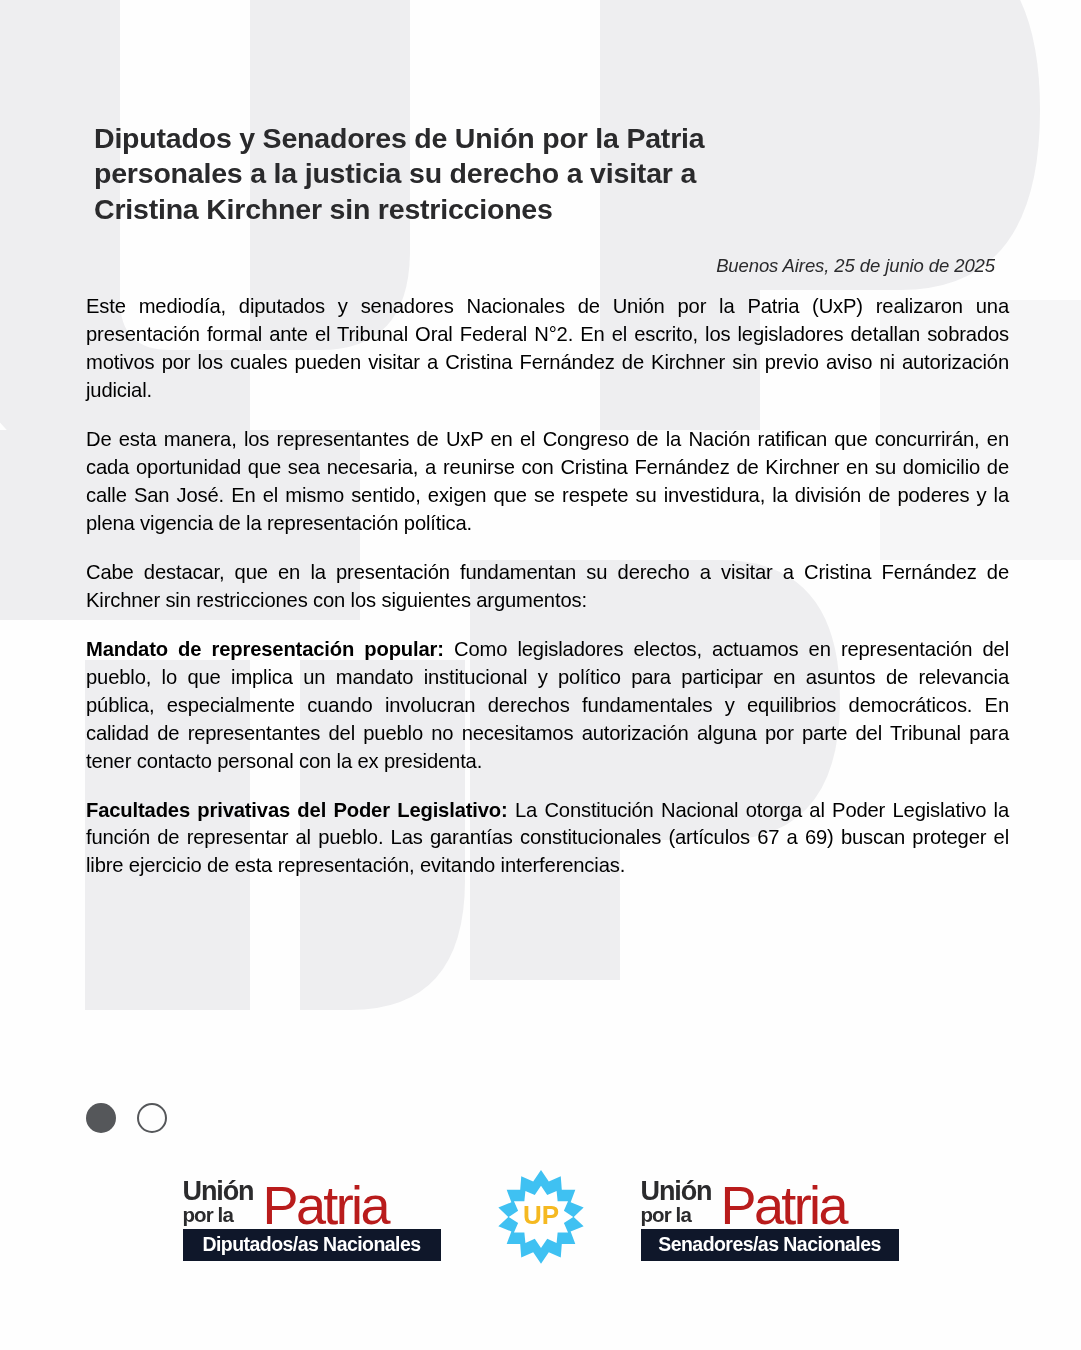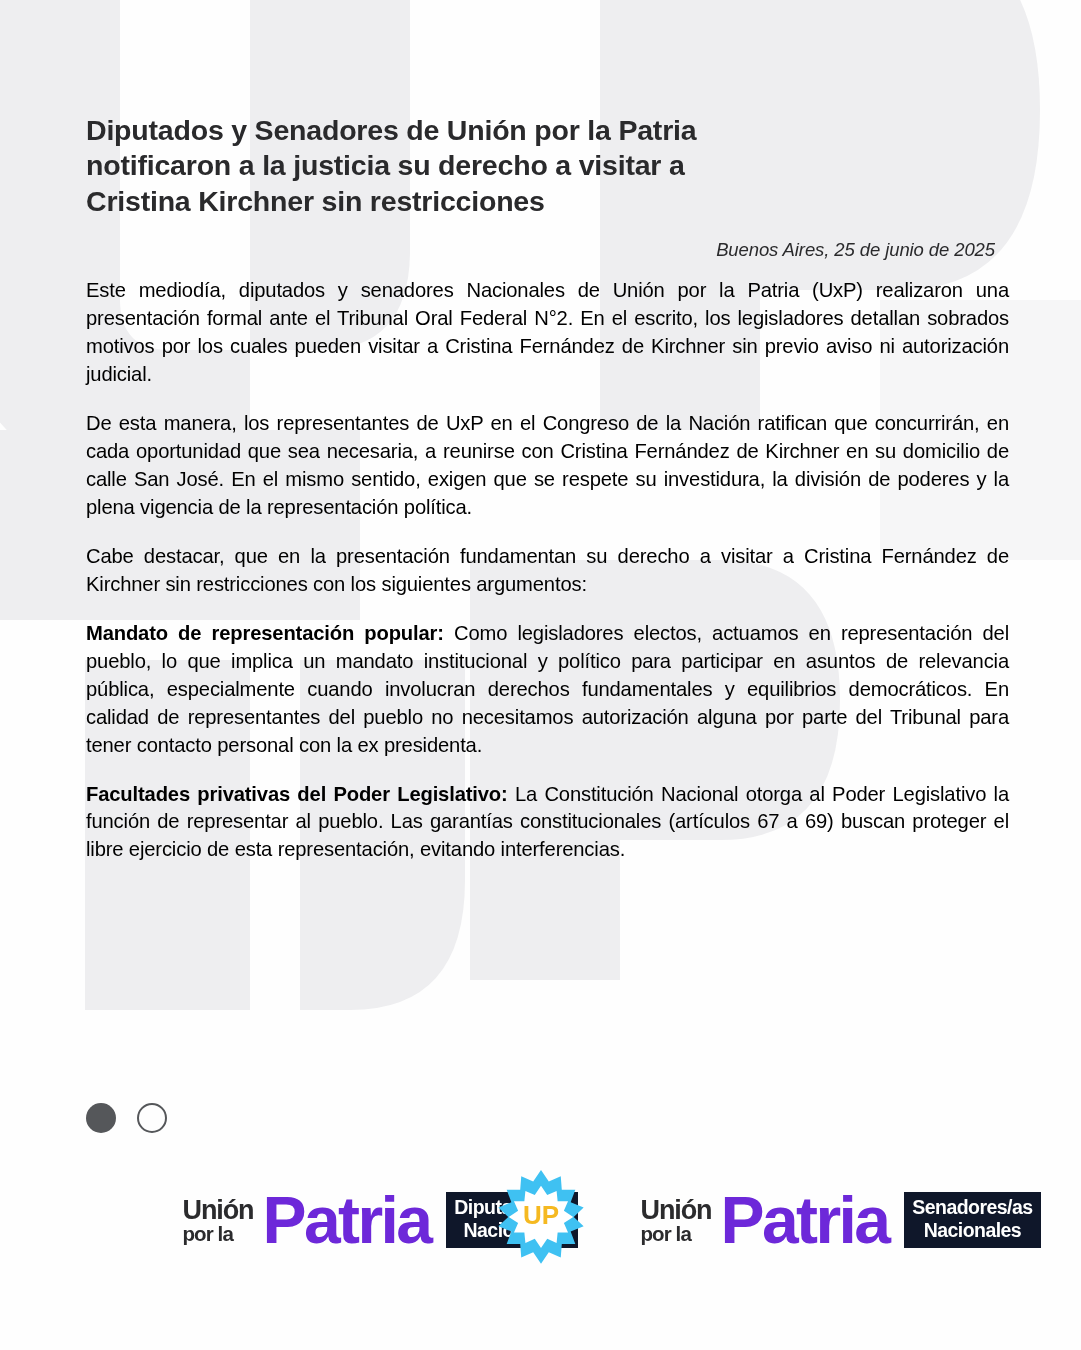--- a/index.html
+++ b/index.html
@@ -33,21 +33,21 @@
   }
 
   
   .content {
     position: relative;
     z-index: 2;
     padding: 0 72px 0 86px;
   }
 
   .headline {
-    margin: 0;
+    margin: 8px;
     padding-top: 113px;
     font-size: 28.5px;
     line-height: 1.24;
     font-weight: bold;
     color: #2a2a2c;
     letter-spacing: -0.2px;
     max-width: 760px;
   }
   .headline-line { display: block; }
 
@@ -106,24 +106,23 @@
     width: 1081px;
     display: flex;
     align-items: center;
     justify-content: center;
     gap: 48px;
     z-index: 3;
   }
 
   .uxp-logo {
     display: flex;
-    flex-direction: row;
+    flex-direction: column;
     align-items: stretch;
     width: 258px;
-    gap: 16px;
   }
   .uxp-top {
     display: flex;
     align-items: flex-end;
     gap: 9px;
     line-height: 1;
   }
   .uxp-union-wrap {
     display: flex;
     flex-direction: column;
@@ -138,23 +137,23 @@
     line-height: 0.96;
   }
   .uxp-porla {
     font-size: 20.5px;
     font-weight: bold;
     color: #2b2b2d;
     letter-spacing: -0.9px;
     line-height: 1.02;
   }
   .uxp-patria {
-    font-size: 66px;
-    font-weight: bold;
-    color: #6d28d9;
+    font-size: 54px;
+    font-weight: normal;
+    color: #b91c1c;
     letter-spacing: -2.6px;
     line-height: 0.85;
   }
   .uxp-bar {
     margin-top: 0;
     background: #0f172a;
     color: #ffffff;
     font-size: 19.5px;
     font-weight: bold;
     letter-spacing: -0.55px;
@@ -192,21 +191,21 @@
 
       <path d="M0 430 L360 430 L360 620 L0 620 Z"></path>
       <path d="M880 300 L1081 300 L1081 560 L880 560 Z" opacity="0.55"></path>
     </g>
   </svg>
 
   <div class="content">
 
     <h1 class="headline">
       <span class="headline-line">Diputados y Senadores de Unión por la Patria</span>
-      <span class="headline-line">notificaron a la justicia su derecho a visitar a</span>
+      <span class="headline-line">personales a la justicia su derecho a visitar a</span>
       <span class="headline-line">Cristina Kirchner sin restricciones</span>
     </h1>
 
     <p class="dateline">Buenos Aires, 25 de junio de 2025</p>
 
     <div class="body-block">
       <p class="para">
         <span class="lead"></span><span>Este mediodía, diputados y senadores Nacionales de Unión por la Patria (UxP) realizaron una presentación formal ante el Tribunal Oral Federal N°2. En el escrito, los legisladores detallan sobrados motivos por los cuales pueden visitar a Cristina Fernández de Kirchner sin previo aviso ni autorización judicial.</span>
       </p>
       <p class="para">

